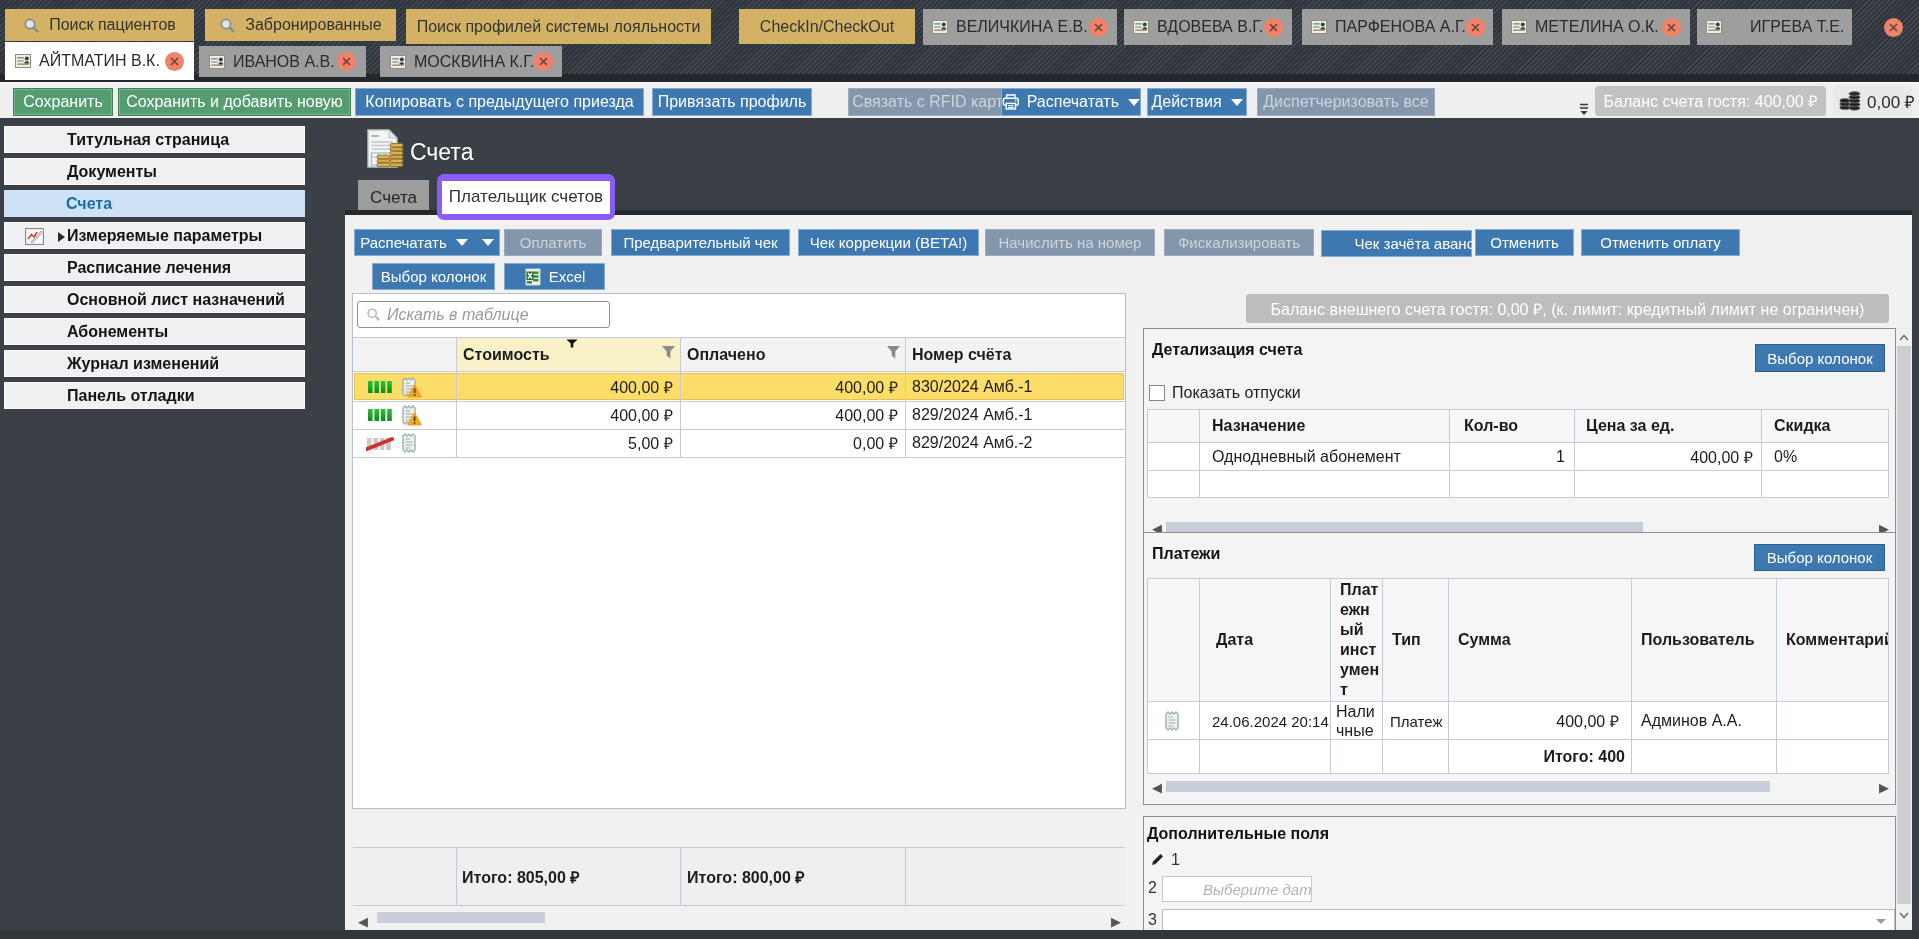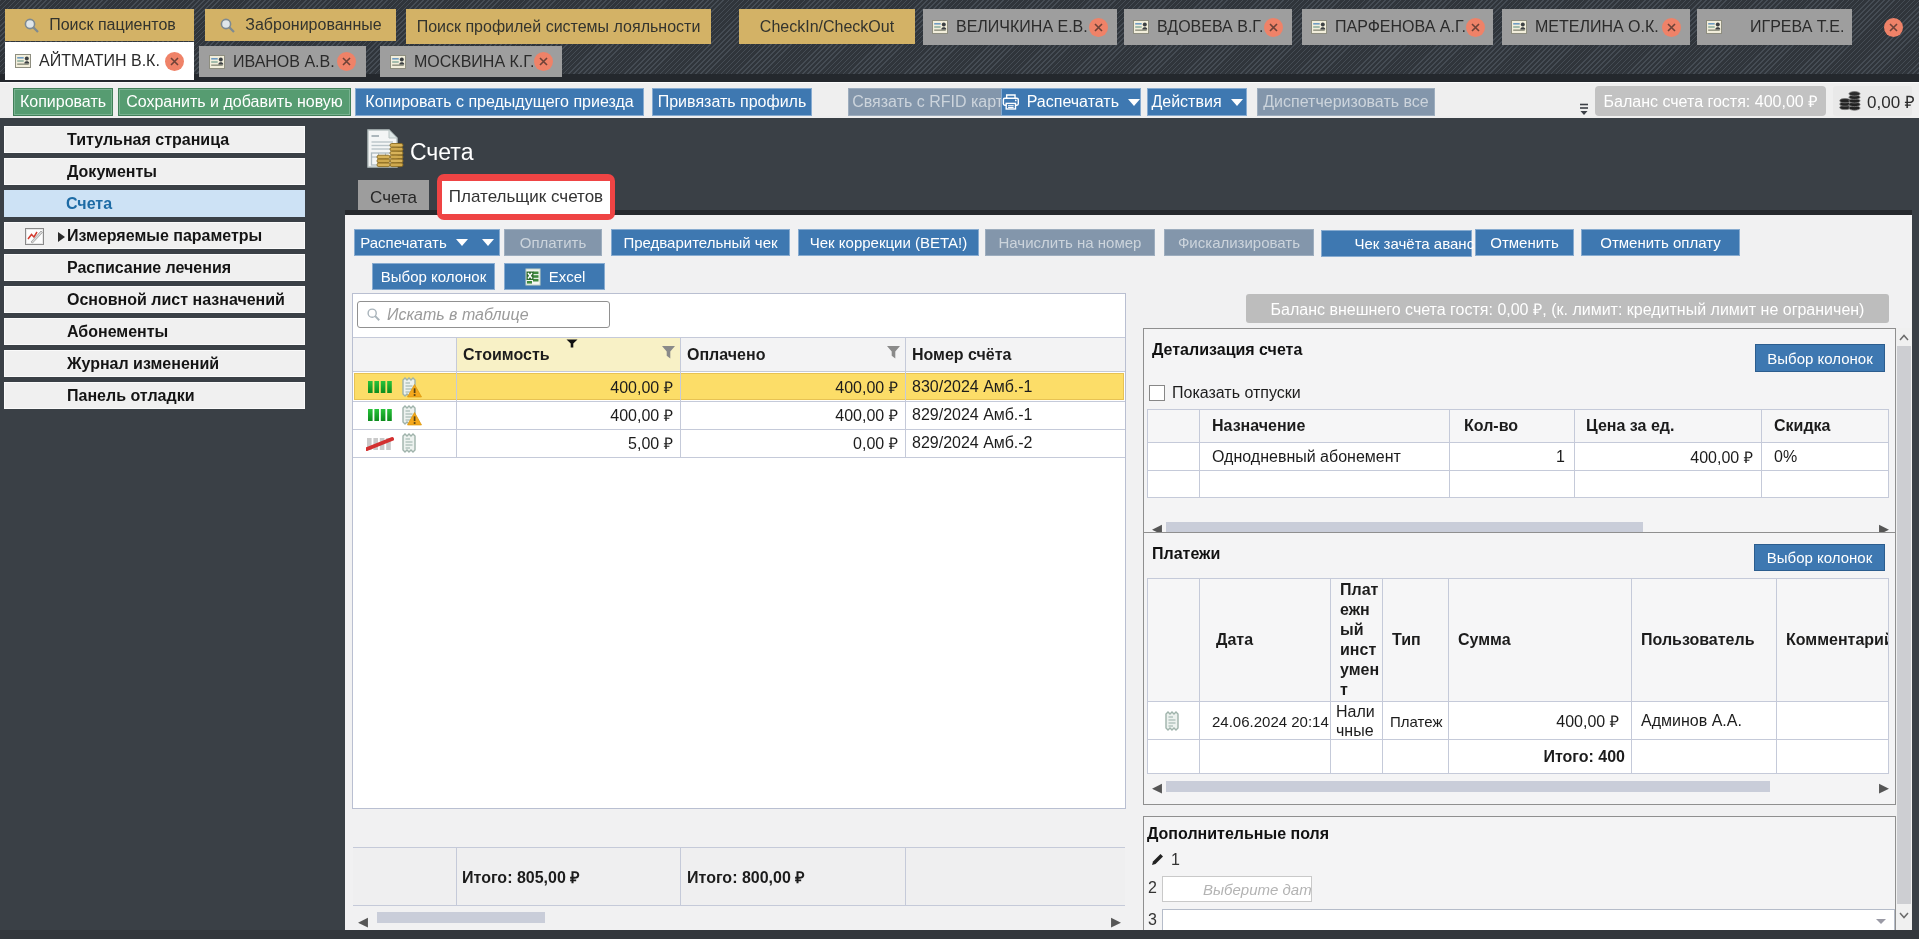--- a/index.html
+++ b/index.html
@@ -130,21 +130,21 @@
 <div class="abs ptab tab1c" style="left:1697px;width:155px;gap:20px;"><svg width="16" height="14" style="margin-right:8px;flex:none;">
       <use href="#pcard"></use>
     </svg>ИГРЕВА Т.Е.<span style="flex:1"></span><span class="xcirc">
       <svg width="11" height="11" viewBox="0 0 11 11">
         <path d="M2 2 L9 9 M9 2 L2 9" stroke="#6e4238" stroke-width="1.6"></path>
       </svg>
     </span></div>
 
 <div class="abs" id="tbar"></div>
 <div class="abs" style="left:0;top:82px;width:1919px;height:1px;background:#fbfbfb;"></div>
-<div class="abs btn btn-g" style="left:13px;width:100px;">Копировать</div>
+<div class="abs btn btn-g" style="left:13px;width:100px;">Сохранить</div>
 <div class="abs btn btn-g" style="left:118px;width:233px;">Сохранить и добавить новую</div>
 <div class="abs btn btn-b" style="left:355px;width:289px;">Копировать с предыдущего приезда</div>
 <div class="abs btn btn-b" style="left:652px;width:160px;">Привязать профиль</div>
 <div class="abs btn btn-d" style="left:848px;width:177px;">Связать с RFID картой</div>
 <div class="abs btn btn-b" style="left:1001px;width:140px;"><svg width="19" height="18" viewBox="0 0 19 18" style="margin-right:7px">
       <path d="M5 5 V1.5 H14 V5" fill="none" stroke="#fff" stroke-width="1.5"></path>
       <rect x="1.5" y="5" width="16" height="7.5" rx="1.5" fill="none" stroke="#fff" stroke-width="1.5"></rect>
       <circle cx="14.8" cy="7.3" r="0.9" fill="#fff"></circle>
       <rect x="4.5" y="10.5" width="10" height="6" fill="#3e78b1" stroke="#fff" stroke-width="1.5"></rect>
       <line x1="6.5" y1="13" x2="12.5" y2="13" stroke="#fff" stroke-width="1.2"></line>
@@ -212,21 +212,21 @@
   <rect x="10" y="26.2" width="13" height="3.6" rx="1.8" fill="#d8b35a"></rect>
   <rect x="10" y="30.1" width="13" height="3.6" rx="1.8" fill="#cfa94e"></rect>
   <rect x="10" y="34" width="13" height="3.6" rx="1.8" fill="#d8b35a"></rect>
  </g>
 </svg>
 <div class="abs" style="left:410px;top:139px;color:#fff;font-size:23px;">Счета</div>
 
 <div class="abs flex" style="left:358px;top:180px;width:71px;height:35px;background:#9d9d9d;color:#262626;font-size:17px;">Счета</div>
 <div class="abs" style="left:345px;top:210px;width:1567px;height:5px;background:#26292d;"></div>
 <div class="abs" id="panel"></div>
-<div class="abs flex" style="left:437px;top:174px;width:178px;height:46px;background:#ef4444;border-radius:7px;">
+<div class="abs flex" style="left:437px;top:174px;width:178px;height:46px;background:#8b5cf6;border-radius:7px;">
     <div class="flex" style="width:168px;height:33px;background:#fff;color:#333;font-size:17px;">Плательщик счетов</div>
   </div>
 
 <div class="abs pbtn pbtn-b" style="left:354px;top:229px;width:146px;">Распечатать<span class="caret"></span><span style="width:14px"></span><span class="caret" style="margin-left:0"></span></div>
 <div class="abs pbtn pbtn-d" style="left:504px;top:229px;width:98px;">Оплатить</div>
 <div class="abs pbtn pbtn-b" style="left:611px;top:229px;width:179px;">Предварительный чек</div>
 <div class="abs pbtn pbtn-b" style="left:798px;top:229px;width:181px;">Чек коррекции (BETA!)</div>
 <div class="abs pbtn pbtn-d" style="left:985px;top:229px;width:170px;">Начислить на номер</div>
 <div class="abs pbtn pbtn-d" style="left:1164px;top:229px;width:150px;">Фискализировать</div>
 <div class="abs pbtn pbtn-b" style="left:1321px;top:230px;width:151px;padding-left:44px;">Чек зачёта аванса</div>

